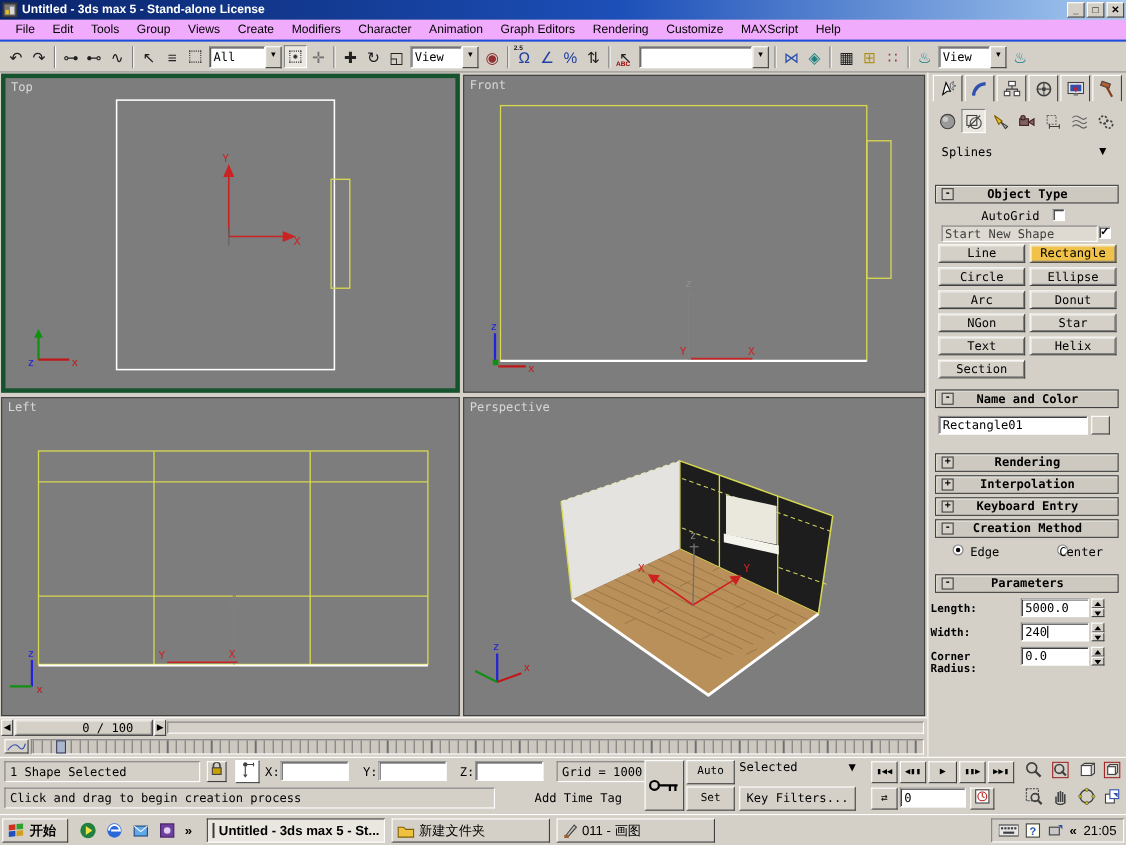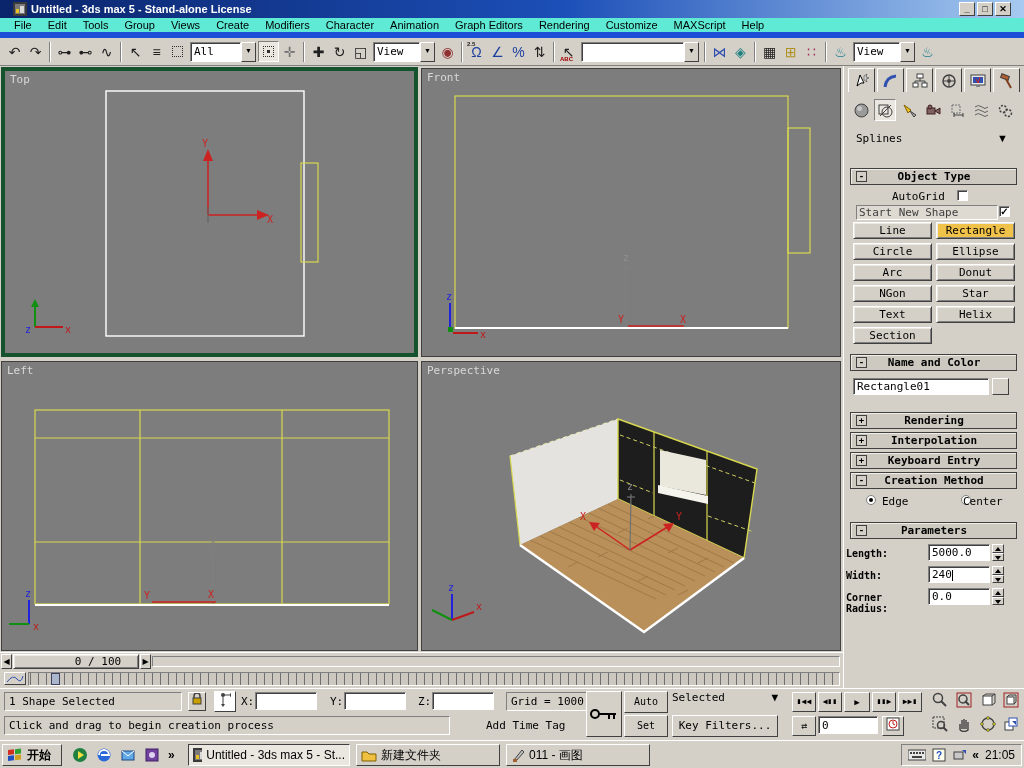--- a/index.html
+++ b/index.html
@@ -10,27 +10,27 @@
 
   
   .raised { border:1px solid; border-color:#fff #404040 #404040 #fff; background:#d4d0c8; }
   .raised2 { box-shadow: inset 1px 1px 0 #ece9e2, inset -1px -1px 0 #808080; padding-left: 44px; }
   .sunken { border:1px solid; border-color:#808080 #fff #fff #808080; }
   .mono { font-family:"DejaVu Sans Mono", monospace; }
 
   
   #titlebar { position:absolute; left:0; top:0; width:1024px; height:18px;
     background:linear-gradient(90deg,#0a246a 0%, #1c4fb8 55%, #a6caf0 100%);
-    display:flex; align-items:center; padding:0 13px; }
+    display:flex; align-items:center; padding:0 2px; }
   #titlebar .ttext { color:#fff; font-weight:bold; font-size:11px; margin-left:4px; flex:1; }
   .winbtn { width:16px; height:14px; margin-left:2px; font-size:9px; line-height:12px; text-align:center; font-weight:bold; color:#000; }
 
   
-  #menubar { position:absolute; left:0; top:18px; width:1024px; height:20px; background:#5eead4;
-    display:flex; align-items:center; padding-left:6px; border-bottom:6px solid #1d4ed8;text-align:center; }
+  #menubar { position:absolute; left:0; top:18px; width:1024px; height:20px; background:#f0abfc;
+    display:flex; align-items:center; padding-left:6px; border-bottom:2px solid #1d4ed8;text-align:center; }
   .menuitem { padding:2px 8px; }
 
   
   #toolbar { position:absolute; left:0; top:38px; width:1024px; height:28px; background:#d4d0c8;
     border-bottom:1px solid #808080; display:flex; align-items:center; padding-left:4px; overflow:hidden; }
   .tico { width:21px; height:21px; display:flex; align-items:center; justify-content:center;
     font-size:14px; color:#202020; position:relative; flex:0 0 auto; }
   .tsep { width:2px; height:20px; border-left:1px solid #808080; border-right:1px solid #fff; margin:0 3px; flex:0 0 auto; }
   .tpressed { border:1px solid; border-color:#808080 #fff #fff #808080; background:#e9e7e0; }
   .dd { height:20px; display:flex; flex:0 0 auto; margin:0 2px; }
@@ -99,21 +99,21 @@
     font-family:"DejaVu Sans Mono",monospace; font-size:11px; }
   .sb { position:absolute; }
   .sbsunken { border:1px solid; border-color:#808080 #fff #fff #808080; padding:2px 4px 0 4px; height:19px; }
   .sbbtn { border:1px solid; border-color:#fff #404040 #404040 #fff; background:#d4d0c8; text-align:center; }
   .xyz { background:#fff; border:1px solid; border-color:#808080 #fff #fff #808080; box-shadow:inset 1px 1px 0 #404040; height:18px; }
 
   
   #taskbar { position:absolute; left:0; top:740px; width:1024px; height:19px; background:#d4d0c8; border-top:1px solid #fff; font-size:12px;text-align:right; }
   .taskbtn { position:absolute; top:3px; height:22px; border:1px solid; border-color:#fff #404040 #404040 #fff; background:#d4d0c8;
     display:flex; align-items:center; padding:0 4px; gap:4px; overflow:hidden; white-space:nowrap; }
-  .taskbtn.activewin { border-color:#404040 #fff #fff #404040; background:#e9e7e0; font-weight:normal; }
+  .taskbtn.activewin { border-color:#404040 #fff #fff #404040; background:#e9e7e0; font-weight:bold; }
   #tray { position:absolute; right:2px; top:3px; height:22px; border:1px solid; border-color:#808080 #fff #fff #808080;
     display:flex; align-items:center; padding:0 6px; gap:6px; }
   .qlico { width:20px; height:20px; display:flex; align-items:center; justify-content:center; }
 </style>
 </head>
 <body>
 
 <div id="screen">
 
   <div id="titlebar">

